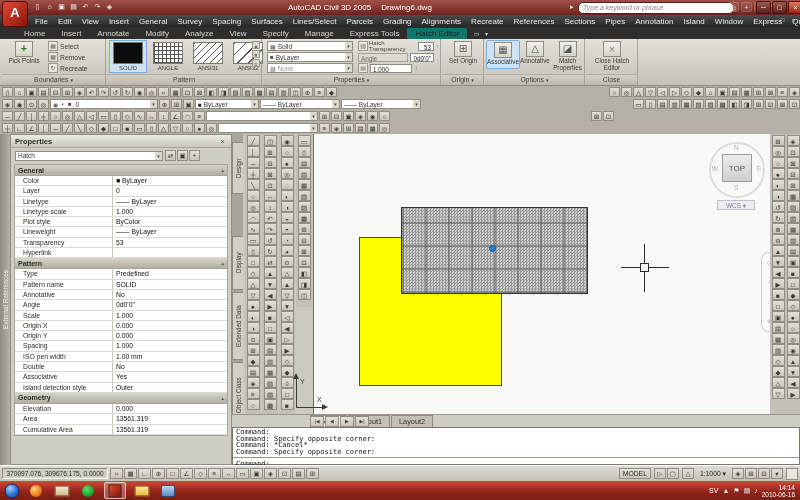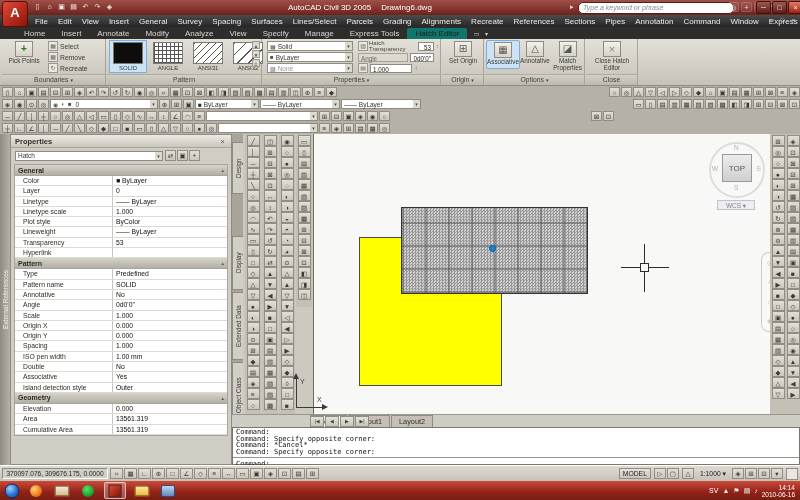--- a/index.html
+++ b/index.html
@@ -246,21 +246,21 @@
     <span class="menu-item">Surfaces</span>
     <span class="menu-item">Lines/Select</span>
     <span class="menu-item">Parcels</span>
     <span class="menu-item">Grading</span>
     <span class="menu-item">Alignments</span>
     <span class="menu-item">Recreate</span>
     <span class="menu-item">References</span>
     <span class="menu-item">Sections</span>
     <span class="menu-item">Pipes</span>
     <span class="menu-item">Annotation</span>
-    <span class="menu-item">Command</span>
+    <span class="menu-item">Island</span>
     <span class="menu-item">Window</span>
     <span class="menu-item">Express</span>
     <span class="menu-item">Quick buttons</span>
   </div>
 <div id="menuctl" class="abs">
     <span class="icon-cell">─</span>
     <span class="icon-cell">□</span>
     <span class="icon-cell">×</span>
   </div>
 

